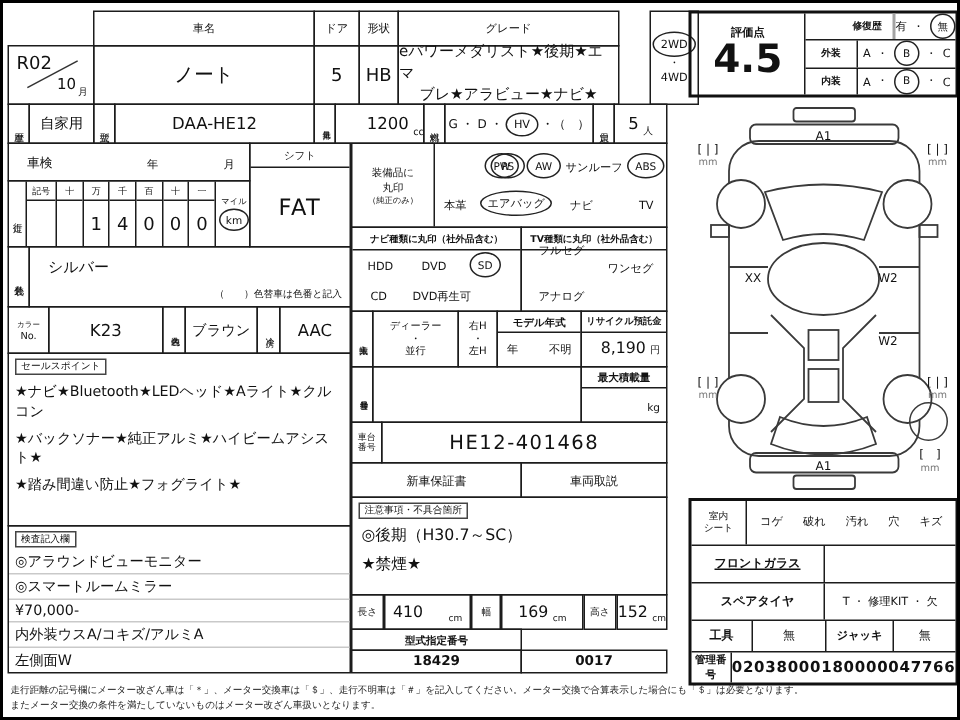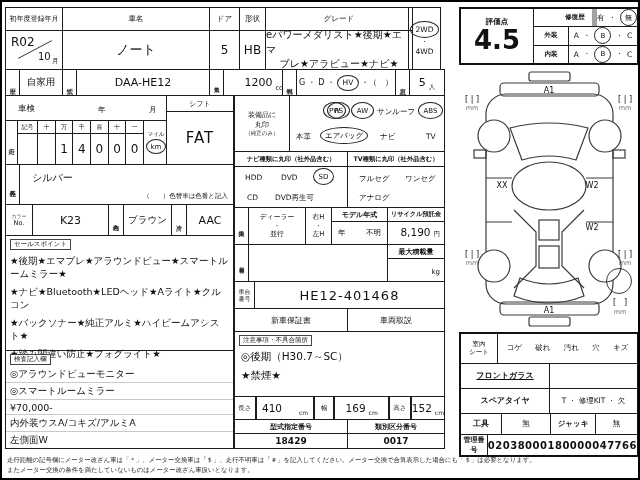--- a/index.html
+++ b/index.html
@@ -21,23 +21,20 @@
   .insp-line{border-bottom:1px solid #c9c9c9;padding:2px 4px 1px 4px;font-size:9.5px;}
   .insp-line:last-child{border-bottom:none;}
   .sales-line{padding:2.5px 4px;font-size:9.5px;letter-spacing:0px;}
   svg text{font-family:"DejaVu Sans",sans-serif;}
 </style>
 </head>
 <body>
 
 <div id="sheet">
 
-  <div class="abs bx cell lbl" style="left:3px;top:5px;width:58px;height:24px;">
-      <span style="font-size:7px;">初年度登録年月</span>
-    </div>
   <div class="abs bx cell lbl" style="left:60px;top:5px;width:148px;height:24px;">
       <span>車名</span>
     </div>
   <div class="abs bx cell lbl" style="left:207px;top:5px;width:31px;height:24px;">
       <span>ドア</span>
     </div>
   <div class="abs bx cell lbl" style="left:237px;top:5px;width:27px;height:24px;">
       <span>形状</span>
     </div>
   <div class="abs bx cell lbl" style="left:263px;top:5px;width:148px;height:24px;">
@@ -56,21 +53,21 @@
   <div class="abs bx cell big" style="left:207px;top:28px;width:31px;height:40px;">
       <span>5</span>
     </div>
   <div class="abs bx cell big" style="left:237px;top:28px;width:27px;height:40px;">
       <span>HB</span>
     </div>
   <div class="abs bx colflex" style="left:263px;top:28px;width:148px;height:40px;font-size:10px;line-height:1.45;">
     <span>eパワーメダリスト★後期★エマ</span>
     <span>ブレ★アラビュー★ナビ★</span>
   </div>
-  <div class="abs bx colflex" style="left:406px;top:5px;width:33px;height:63px;">
+  <div class="abs bx colflex" style="left:431px;top:5px;width:33px;height:63px;">
     <span class="circ" style="width:27px;height:15px;border-radius:50%;font-size:7.5px;">2WD</span>
     <span style="font-size:7px;line-height:1.2;">・</span>
     <span style="font-size:7.5px;">4WD</span>
   </div>
 
   <div class="abs bx cell vt" style="left:3px;top:67px;width:15px;height:27px;font-size:6.5px;">
       <span>車歴</span>
     </div>
   <div class="abs bx cell" style="left:17px;top:67px;width:44px;height:27px;font-size:9.5px;">
       <span>自家用</span>
@@ -176,21 +173,20 @@
     </div>
   <div class="abs bx cell vt" style="left:169px;top:202px;width:16px;height:32px;font-size:6px;">
       <span>冷房</span>
     </div>
   <div class="abs bx cell" style="left:184px;top:202px;width:48px;height:32px;font-size:11px;">
       <span>AAC</span>
     </div>
 
   <div class="abs bx" style="left:3px;top:233px;width:229px;height:116px;">
     <span class="tag" style="margin:3px 0 2px 4px;">セールスポイント</span>
-    <div class="sales-line">★後期★エマブレ★アラウンドビュー★スマートルームミラー★</div>
     <div class="sales-line">★ナビ★Bluetooth★LEDヘッド★Aライト★クルコン</div>
     <div class="sales-line">★バックソナー★純正アルミ★ハイビームアシスト★</div>
     <div class="sales-line">★踏み間違い防止★フォグライト★</div>
   </div>
 
   <div class="abs bx" style="left:3px;top:348px;width:229px;height:99px;">
     <span class="tag" style="margin:3px 0 1px 4px;">検査記入欄</span>
     <div class="insp-line">◎アラウンドビューモニター</div>
     <div class="insp-line">◎スマートルームミラー</div>
     <div class="insp-line">¥70,000-</div>
@@ -218,21 +214,21 @@
   <div class="abs bx" style="left:232px;top:149px;width:114px;height:57px;">
     <div class="cell" style="height:14px;border-bottom:1px solid #1c1c1c;font-size:6.3px;font-weight:bold;">ナビ種類に丸印（社外品含む）</div>
     <span class="abs" style="left:10px;top:21px;font-size:7.5px;">HDD</span>
     <span class="abs" style="left:46px;top:21px;font-size:7.5px;">DVD</span>
     <span class="abs circ" style="left:78px;top:16px;width:21px;height:17px;font-size:7px;">SD</span>
     <span class="abs" style="left:12px;top:41px;font-size:7.5px;">CD</span>
     <span class="abs" style="left:40px;top:41px;font-size:7.5px;">DVD再生可</span>
   </div>
   <div class="abs bx" style="left:345px;top:149px;width:98px;height:57px;">
     <div class="cell" style="height:14px;border-bottom:1px solid #1c1c1c;font-size:6.3px;font-weight:bold;">TV種類に丸印（社外品含む）</div>
-    <span class="abs" style="left:11px;top:22px;font-size:7.5px;">フルセグ</span>
+    <span class="abs" style="left:11px;top:10px;font-size:7.5px;">フルセグ</span>
     <span class="abs" style="left:57px;top:22px;font-size:7.5px;">ワンセグ</span>
     <span class="abs" style="left:11px;top:41px;font-size:7.5px;">アナログ</span>
   </div>
 
   <div class="abs bx cell vt" style="left:232px;top:205px;width:15px;height:38px;font-size:6px;">
       <span>輸入車</span>
     </div>
   <div class="abs bx colflex" style="left:246px;top:205px;width:58px;height:38px;font-size:6.8px;line-height:1.25;">
     <span>ディーラー</span>
     <span>・</span>
@@ -302,38 +298,35 @@
     <div class="bx cell" style="width:21px;font-size:6.5px;">高さ</div>
     <div class="bx cell" style="flex:1;gap:3px;">
       <span style="font-size:10.5px;">152</span>
       <span style="font-size:6px;margin-top:8px;">cm</span>
     </div>
   </div>
 
   <div class="abs bx cell" style="left:232px;top:417px;width:114px;height:15px;font-size:7px;font-weight:bold;">
       <span>型式指定番号</span>
     </div>
-  <div class="abs bx cell" style="left:345px;top:417px;width:98px;height:15px;font-size:7px;font-weight:bold;">
-      <span>類別区分番号</span>
-    </div>
   <div class="abs bx cell bold" style="left:232px;top:431px;width:114px;height:16px;font-size:9px;">
       <span>18429</span>
     </div>
   <div class="abs bx cell bold" style="left:345px;top:431px;width:98px;height:16px;font-size:9px;">
       <span>0017</span>
     </div>
 
   <div class="abs bx2" style="left:457px;top:5px;width:180px;height:58px;display:flex;">
     <div class="colflex" style="width:86px;border-right:1px solid #1c1c1c;">
       <span style="font-size:7.5px;font-weight:bold;">評価点</span>
       <span style="font-size:26px;font-weight:bold;line-height:1.05;">4.5</span>
     </div>
     <div style="flex:1;display:flex;flex-direction:column;">
       <div style="flex:1;display:flex;border-bottom:1px solid #1c1c1c;">
-        <div class="cell" style="width:34px;border-right:5px solid #a3a3a3;font-size:6.5px;font-weight:bold;margin-left:24px;">修復歴</div>
+        <div class="cell" style="width:34px;border-right:2px solid #a3a3a3;font-size:6.5px;font-weight:bold;margin-left:24px;">修復歴</div>
         <div class="cell" style="flex:1;gap:4px;font-size:7.5px;">
           <span>有</span>
           <span>・</span>
           <span class="circ" style="width:15px;height:15px;font-size:7px;">無</span>
         </div>
       </div>
       <div style="flex:1;display:flex;border-bottom:1px solid #1c1c1c;">
         <div class="cell" style="width:34px;border-right:1px solid #1c1c1c;font-size:6.5px;font-weight:bold;">外装</div>
         <div class="cell" style="flex:1;gap:4px;font-size:7.5px;">
           <span>A</span>

